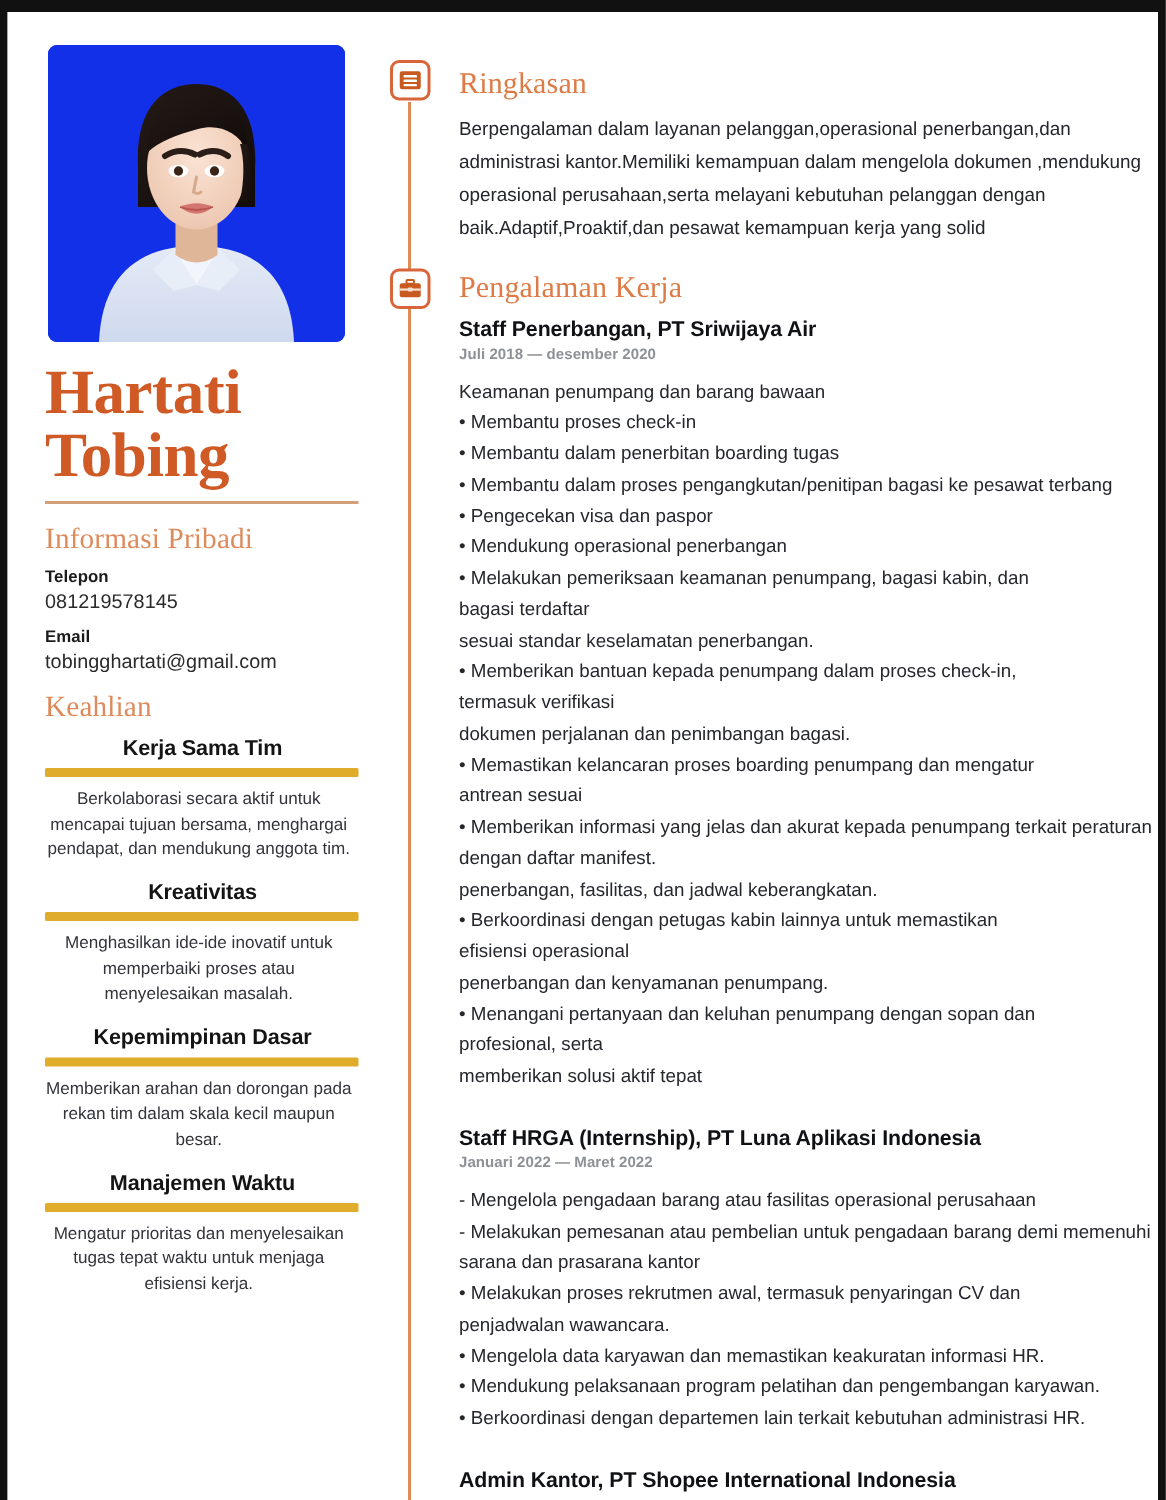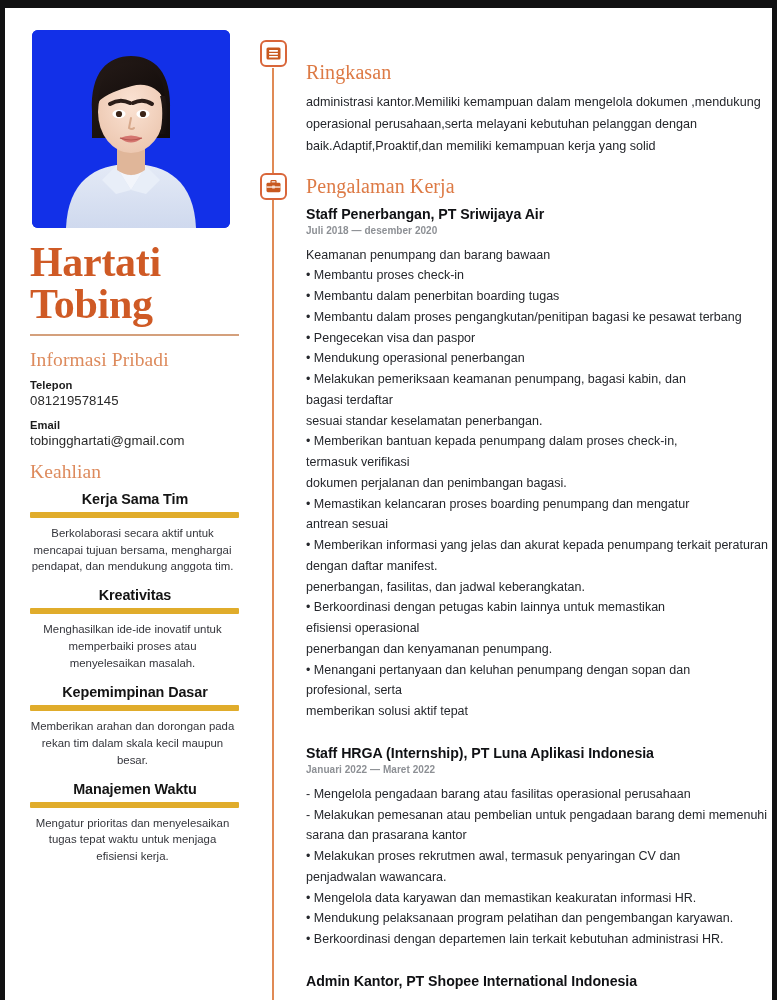--- a/index.html
+++ b/index.html
@@ -302,34 +302,35 @@
           <div class="skill-name">Manajemen Waktu</div>
           <div class="skill-bar"></div>
           <div class="skill-desc">Mengatur prioritas dan menyelesaikan tugas tepat waktu untuk menjaga efisiensi kerja.</div>
         </div>
       </div>
     </div>
 
     <div id="right-col">
       <div id="rail"></div>
 
-      <div class="r-section" style="padding-top:51px;">
+      <div class="r-section" style="padding-top:35px;">
         <div class="icon-badge" style="top:32px;">
           <svg width="15" height="13" viewBox="0 0 15 13" xmlns="http://www.w3.org/2000/svg">
             <rect x="0.5" y="0.5" width="14" height="12" rx="1.5" fill="#c8591f"></rect>
             <rect x="3" y="3" width="9" height="1.7" rx="0.6" fill="#ffffff"></rect>
             <rect x="3" y="6" width="9" height="1.7" rx="0.6" fill="#ffffff"></rect>
             <rect x="3" y="9" width="9" height="1.5" rx="0.6" fill="#ffffff"></rect>
           </svg>
         </div>
         <div class="r-title">Ringkasan</div>
         <div class="summary-body">
+          <div>Berpengalaman dalam layanan pelanggan,operasional penerbangan,dan</div>
           <div>administrasi kantor.Memiliki kemampuan dalam mengelola dokumen ,mendukung</div>
           <div>operasional perusahaan,serta melayani kebutuhan pelanggan dengan</div>
-          <div>baik.Adaptif,Proaktif,dan memiliki kemampuan kerja yang solid</div>
+          <div>baik.Adaptif,Proaktif,dan pesawat kemampuan kerja yang solid</div>
         </div>
       </div>
 
       <div class="spacer-sm"></div>
 
       <div class="r-section">
         <div class="icon-badge" style="top:0;">
           <svg width="15" height="13" viewBox="0 0 15 13" xmlns="http://www.w3.org/2000/svg">
             <rect x="5" y="0.6" width="5" height="2.6" rx="0.8" fill="none" stroke="#c8591f" stroke-width="1.3"></rect>
             <rect x="0.5" y="2.8" width="14" height="9.4" rx="1.4" fill="#c8591f"></rect>

